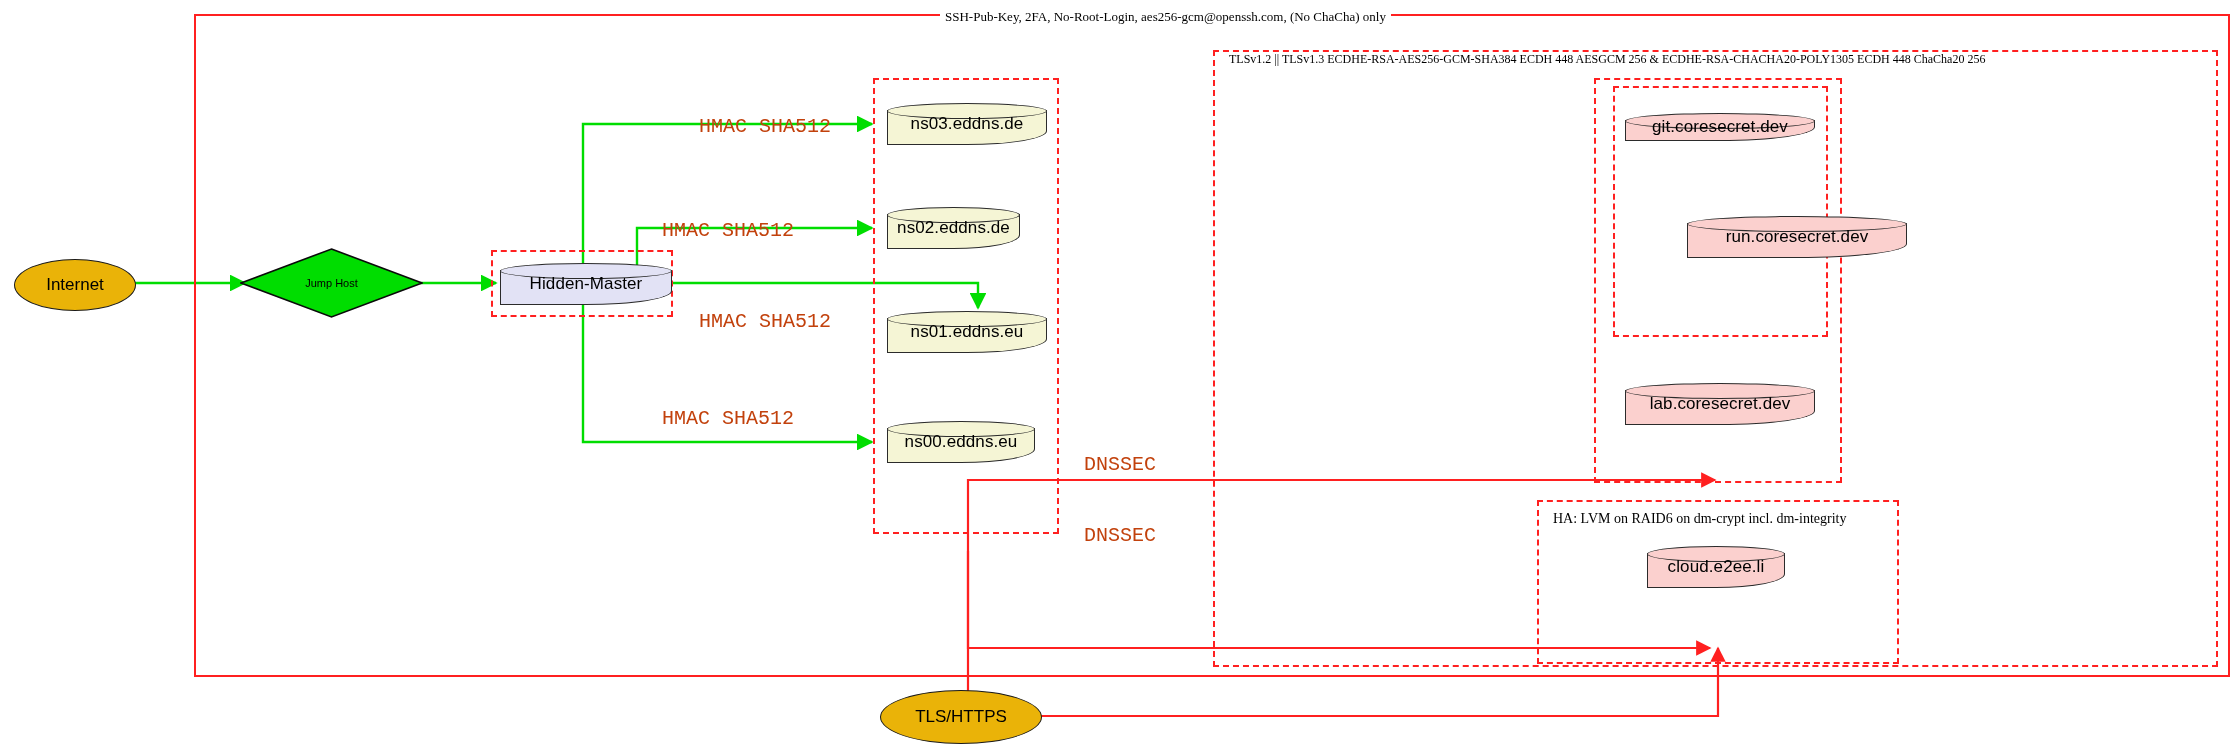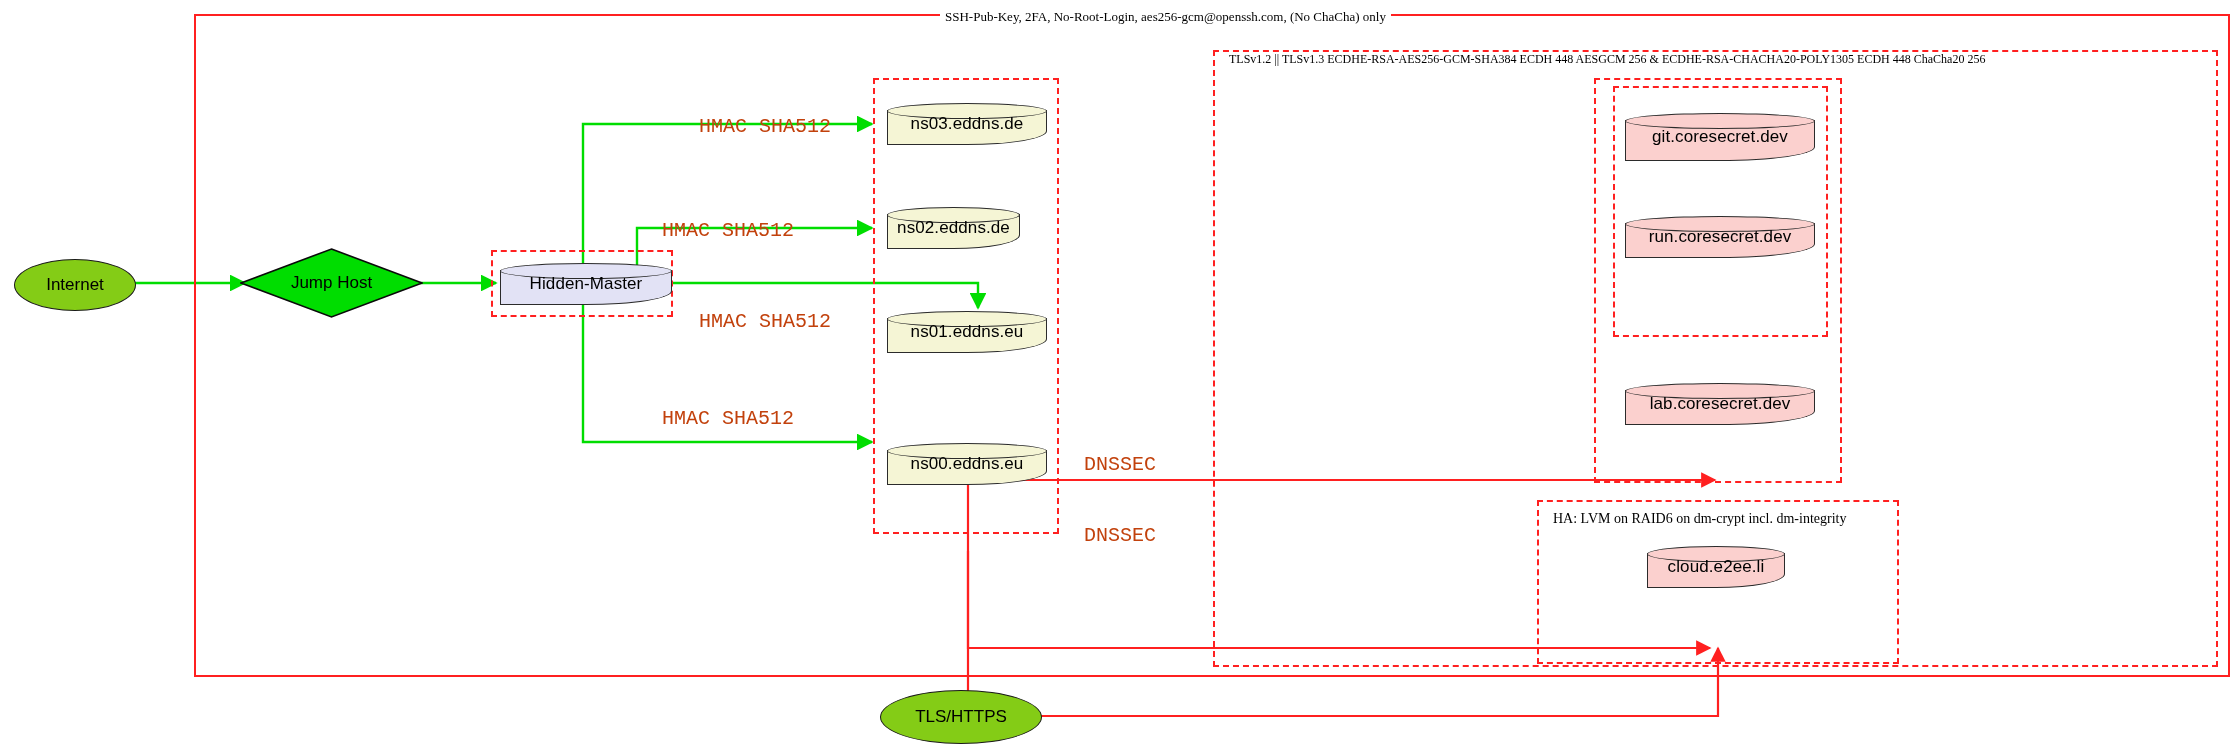--- a/index.html
+++ b/index.html
@@ -33,30 +33,30 @@
     display:flex;align-items:center;justify-content:center;
     font-size:17px;color:#000;letter-spacing:.1px;
   }
 
   .cyl-yellow .body,.cyl-yellow .top{background:#f5f5d5;}
   .cyl-lav   .body,.cyl-lav   .top{background:#e2e2f5;}
   .cyl-pink  .body,.cyl-pink  .top{background:#fbd0ce;}
 
   .ellipse{
     position:absolute;border:1.8px solid #1a1a1a;border-radius:50%;
-    background:#84cc16;display:flex;align-items:center;justify-content:center;
+    background:#eab308;display:flex;align-items:center;justify-content:center;
     font-size:17px;color:#000;
   }
 
   .diamond-wrap{position:absolute;}
   .diamond-wrap svg{display:block;}
   .diamond-lbl{
     position:absolute;left:0;right:0;top:0;bottom:0;
     display:flex;align-items:center;justify-content:center;
-    font-size:17px;color:#000;pointer-events:none;
+    font-size:11px;color:#000;pointer-events:none;
   }
 
   
   #edges{position:absolute;left:0;top:0;width:2240px;height:744px;}
   .edge-label{
     position:absolute;font-family:Liberation Mono, monospace;
     font-size:20px;color:#c2410c;white-space:nowrap;
   }
 </style>
 </head>
@@ -146,33 +146,33 @@
     <div class="top"></div>
     <div class="lbl">ns02.eddns.de</div>
   </div>
 
   <div class="cyl cyl-yellow" style="left:887px;top:311px;width:160px;height:42px;">
     <div class="body"></div>
     <div class="top"></div>
     <div class="lbl">ns01.eddns.eu</div>
   </div>
 
-  <div class="cyl cyl-yellow" style="left:887px;top:443px;width:160px;height:42px;">
+  <div class="cyl cyl-yellow" style="left:887px;top:421px;width:148px;height:42px;">
     <div class="body"></div>
     <div class="top"></div>
     <div class="lbl">ns00.eddns.eu</div>
   </div>
 
-  <div class="cyl cyl-pink" style="left:1625px;top:113px;width:190px;height:48px;">
+  <div class="cyl cyl-pink" style="left:1625px;top:113px;width:190px;height:28px;">
     <div class="body"></div>
     <div class="top"></div>
     <div class="lbl">git.coresecret.dev</div>
   </div>
 
-  <div class="cyl cyl-pink" style="left:1625px;top:216px;width:190px;height:42px;padding-left:28px;">
+  <div class="cyl cyl-pink" style="left:1687px;top:216px;width:220px;height:42px;padding-left:28px;">
     <div class="body"></div>
     <div class="top"></div>
     <div class="lbl">run.coresecret.dev</div>
   </div>
 
   <div class="cyl cyl-pink" style="left:1625px;top:383px;width:190px;height:42px;">
     <div class="body"></div>
     <div class="top"></div>
     <div class="lbl">lab.coresecret.dev</div>
   </div>

